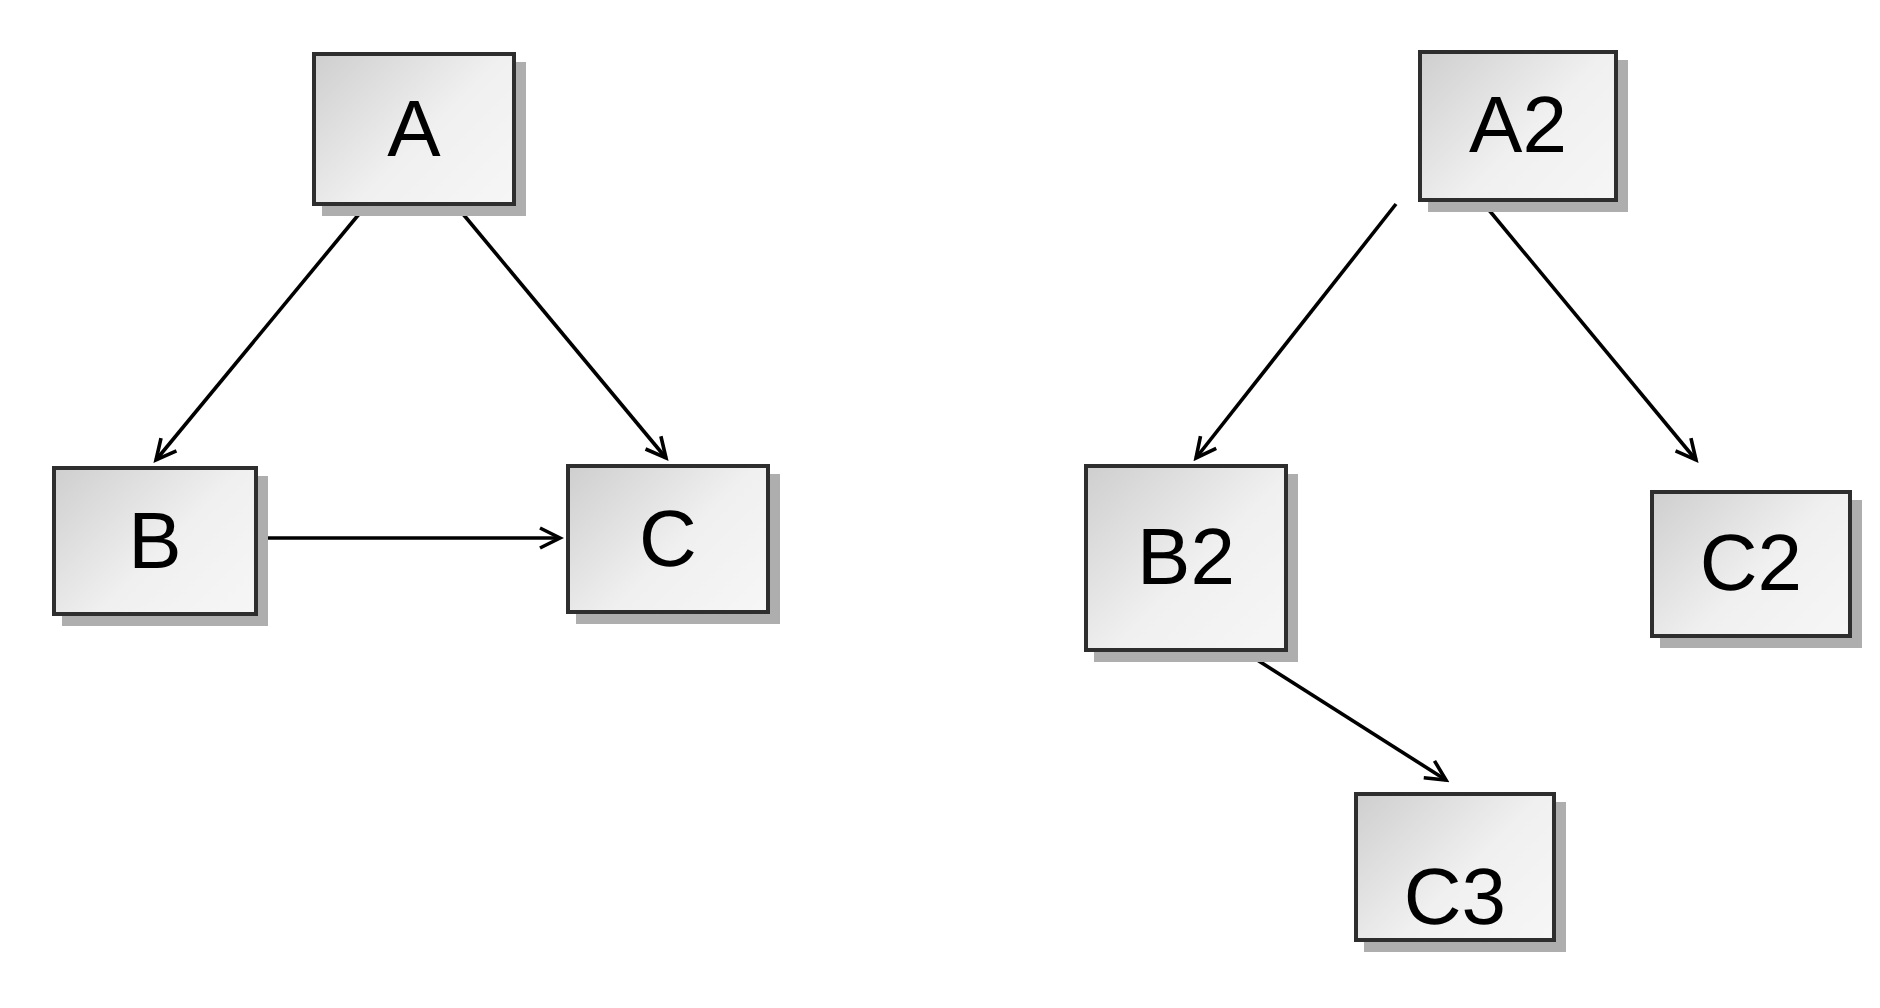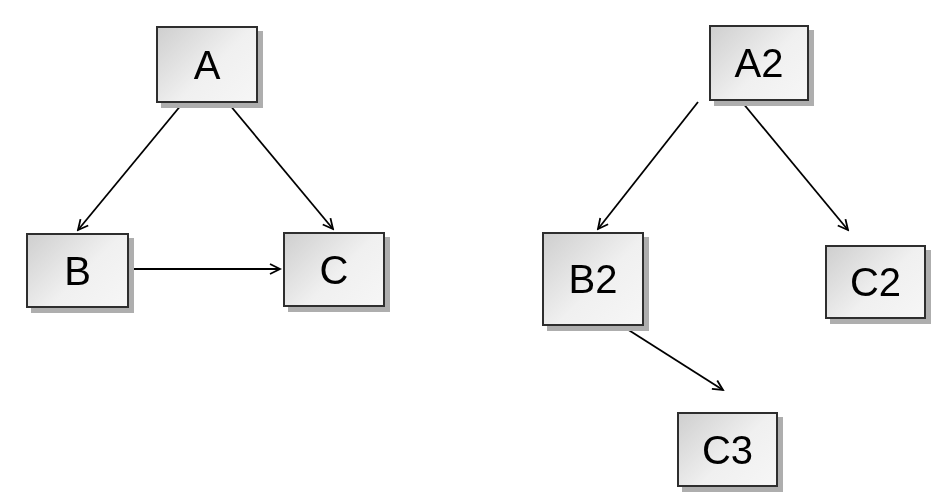--- a/index.html
+++ b/index.html
@@ -38,21 +38,21 @@
   }
   .node-label { line-height: 1; }
   
   .node-a  { left: 156px; top: 26px;  width: 102px; height: 77px; }
   .node-b  { left: 26px;  top: 233px; width: 103px; height: 75px; }
   .node-c  { left: 283px; top: 232px; width: 102px; height: 75px; }
   
   .node-a2 { left: 669px; top: 25px;  width: 100px; height: 76px; margin-left: 40px; }
   .node-b2 { left: 542px; top: 232px; width: 102px; height: 94px; }
   .node-c2 { left: 825px; top: 233px; width: 101px; height: 74px; margin-top: 12px; }
-  .node-c3 { left: 677px; top: 412px; width: 101px; height: 75px; }
+  .node-c3 { left: 677px; top: 396px; width: 101px; height: 75px; align-items: flex-end; }
 </style>
 </head>
 <body>
 
 <div class="canvas">
 
   <svg class="edges-layer" width="940" height="504" viewBox="0 0 940 504" xmlns="http://www.w3.org/2000/svg">
     <defs>
       <marker id="arrow" viewBox="0 0 14 14" refX="12" refY="7" markerWidth="14" markerHeight="14" orient="auto" markerUnits="userSpaceOnUse">
         <path d="M2,2 L12,7 L2,12" fill="none" stroke="#000000" stroke-width="1.8"></path>

